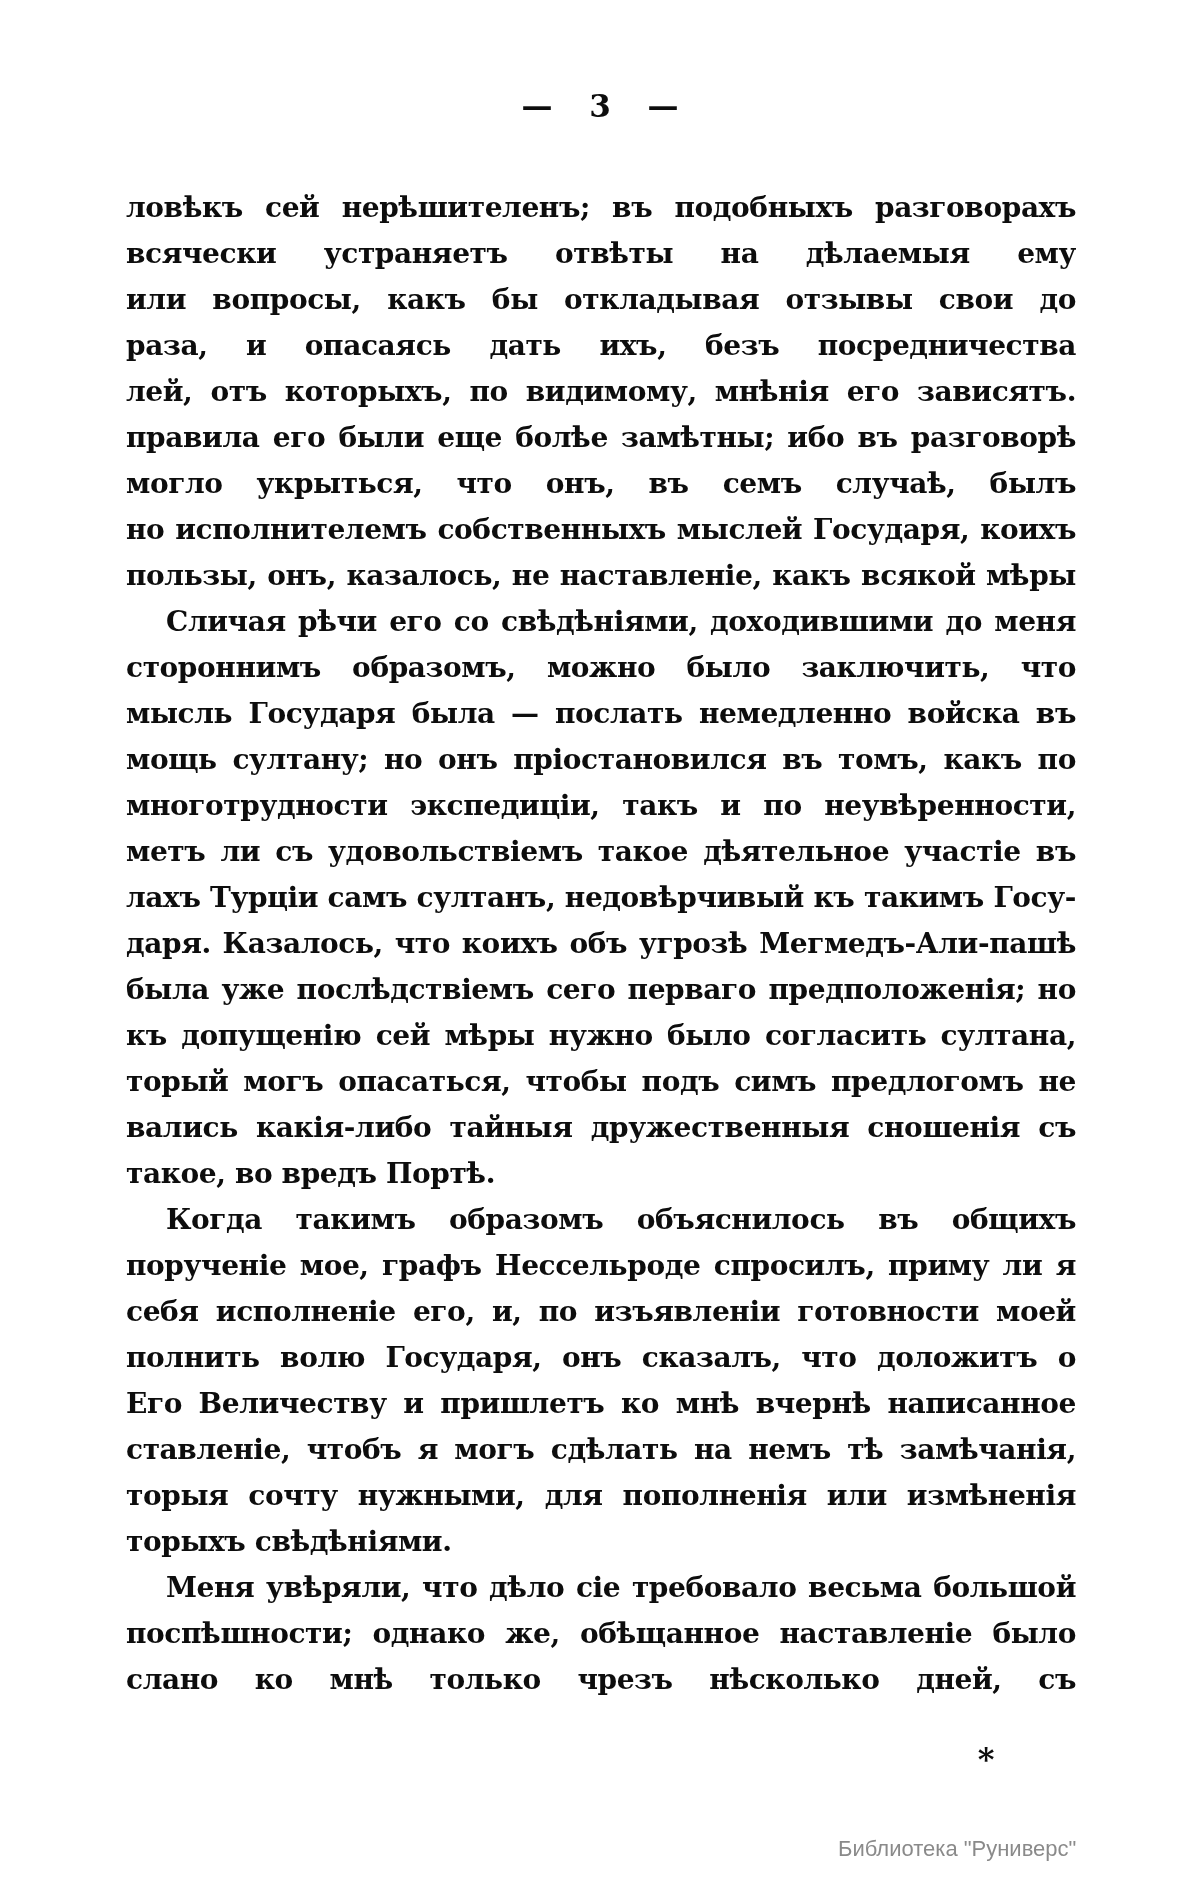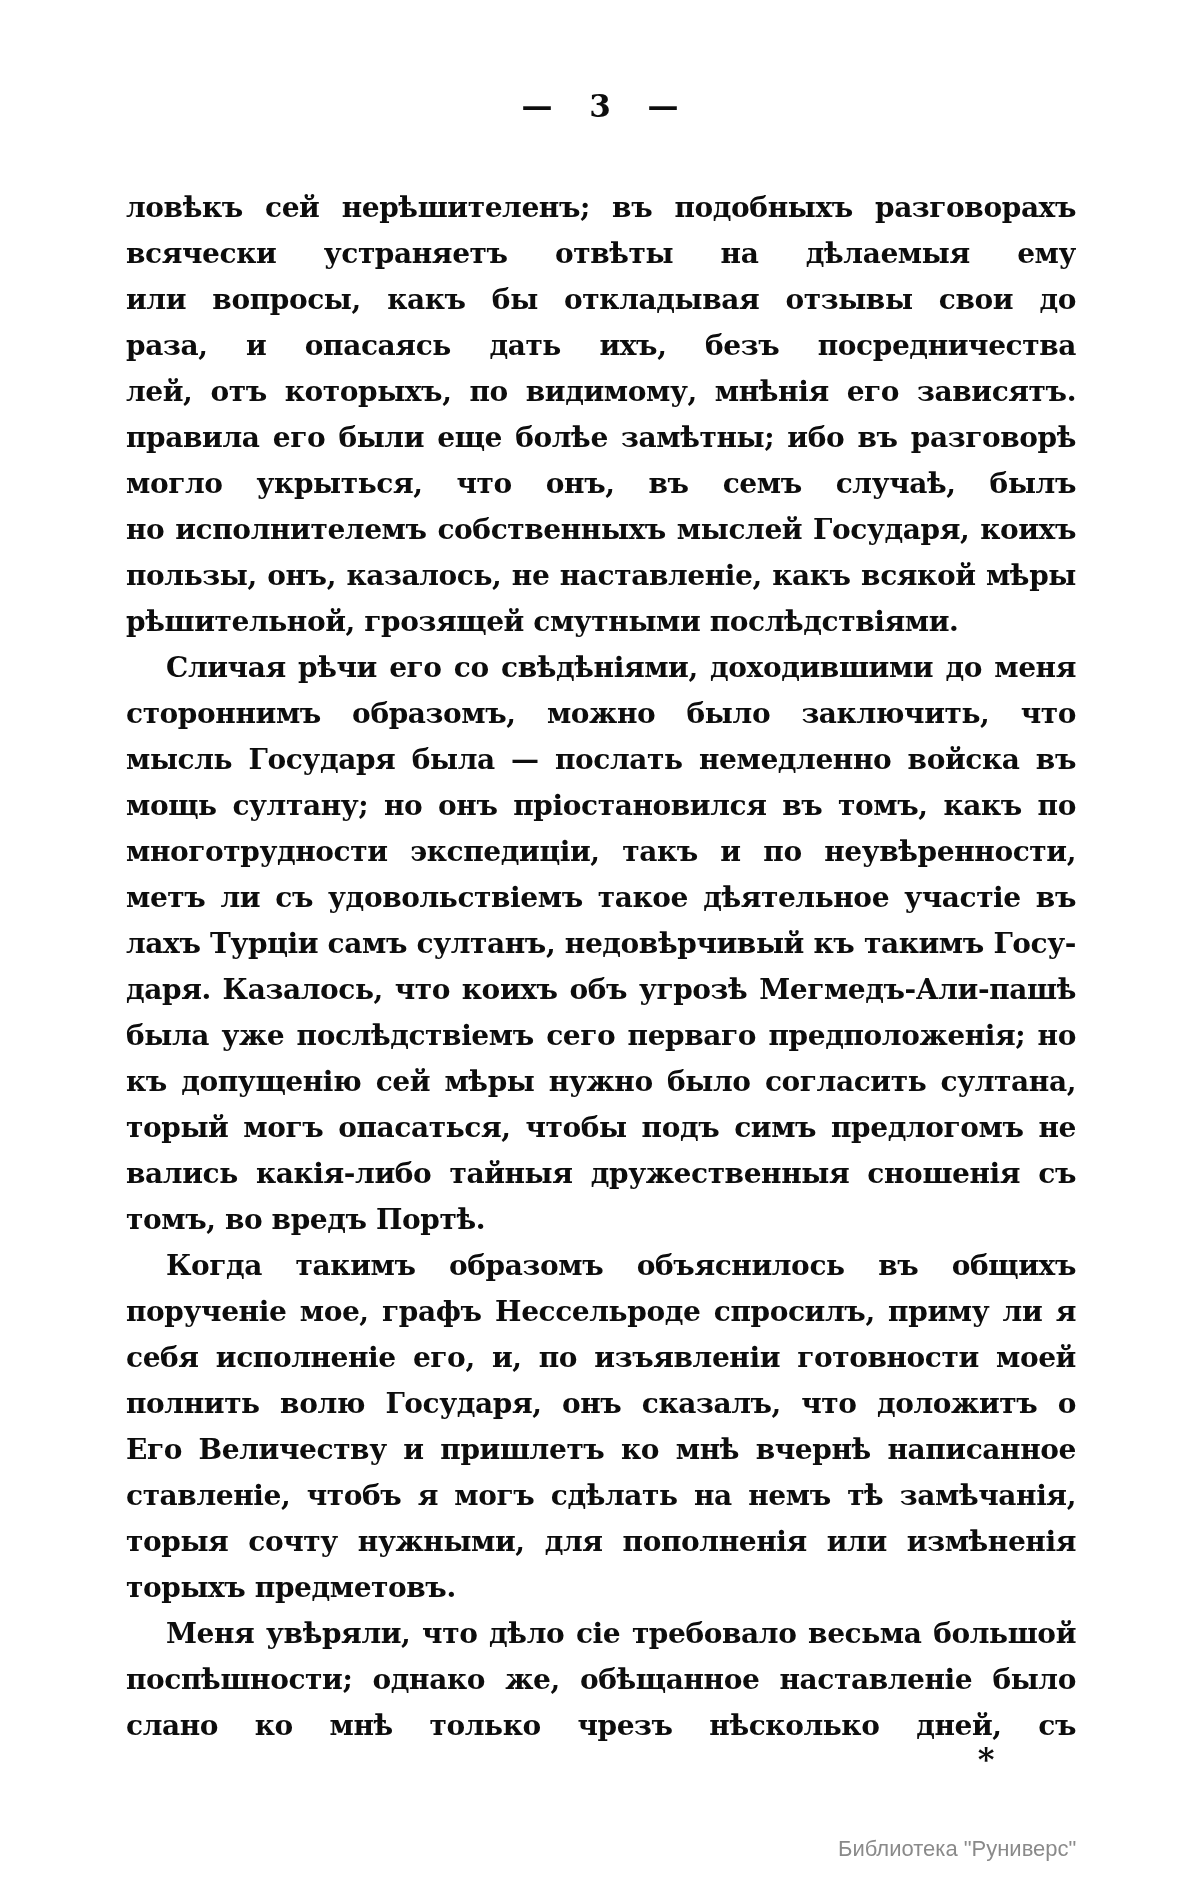--- a/index.html
+++ b/index.html
@@ -79,42 +79,41 @@
   <div class="body-text" id="body-text">
       <div class="text-line">ловѣкъ сей нерѣшителенъ; въ подобныхъ разговорахъ онъ</div>
       <div class="text-line">всячески устраняетъ отвѣты на дѣлаемыя ему возраженія</div>
       <div class="text-line">или вопросы, какъ бы откладывая отзывы свои до другаго</div>
       <div class="text-line">раза, и опасаясь дать ихъ, безъ посредничества совѣщате-</div>
       <div class="text-line">лей, отъ которыхъ, по видимому, мнѣнія его зависятъ. Здѣсь</div>
       <div class="text-line">правила его были еще болѣе замѣтны; ибо въ разговорѣ не</div>
       <div class="text-line">могло укрыться, что онъ, въ семъ случаѣ, былъ единствен-</div>
       <div class="text-line">но исполнителемъ собственныхъ мыслей Государя, коихъ</div>
       <div class="text-line">пользы, онъ, казалось, не наставленіе, какъ всякой мѣры</div>
-      <div class="text-line para-end">рѣшительной, грозящей смутными послѣдствіями.</div>
       <div class="text-line indent">Сличая рѣчи его со свѣдѣніями, доходившими до меня по-</div>
       <div class="text-line">стороннимъ образомъ, можно было заключить, что первая</div>
       <div class="text-line">мысль Государя была — послать немедленно войска въ по-</div>
       <div class="text-line">мощь султану; но онъ пріостановился въ томъ, какъ по</div>
       <div class="text-line">многотрудности экспедиціи, такъ и по неувѣренности, при-</div>
       <div class="text-line">метъ ли съ удовольствіемъ такое дѣятельное участіе въ дѣ-</div>
       <div class="text-line">лахъ Турціи самъ султанъ, недовѣрчивый къ такимъ Госу-</div>
       <div class="text-line">даря. Казалось, что коихъ объ угрозѣ Мегмедъ-Али-пашѣ</div>
       <div class="text-line">была уже послѣдствіемъ сего перваго предположенія; но и</div>
       <div class="text-line">къ допущенію сей мѣры нужно было согласить султана, ко-</div>
       <div class="text-line">торый могъ опасаться, чтобы подъ симъ предлогомъ не скры-</div>
       <div class="text-line">вались какія-либо тайныя дружественныя сношенія съ Егип-</div>
-      <div class="text-line para-end">томъ, во вредъ Портѣ.</div>
+      <div class="text-line para-end">такое, во вредъ Портѣ.</div>
       <div class="text-line indent">Когда такимъ образомъ объяснилось въ общихъ очеркахъ</div>
       <div class="text-line">порученіе мое, графъ Нессельроде спросилъ, приму ли я на</div>
       <div class="text-line">себя исполненіе его, и, по изъявленіи готовности моей ис-</div>
       <div class="text-line">полнить волю Государя, онъ сказалъ, что доложитъ о томъ</div>
       <div class="text-line">Его Величеству и пришлетъ ко мнѣ вчернѣ написанное на-</div>
       <div class="text-line">ставленіе, чтобъ я могъ сдѣлать на немъ тѣ замѣчанія, ко-</div>
       <div class="text-line">торыя сочту нужными, для пополненія или измѣненія нѣко-</div>
-      <div class="text-line para-end">торыхъ предметовъ.</div>
+      <div class="text-line para-end">торыхъ свѣдѣніями.</div>
       <div class="text-line indent">Меня увѣряли, что дѣло сіе требовало весьма большой</div>
       <div class="text-line">поспѣшности; однако же, обѣщанное наставленіе было при-</div>
       <div class="text-line">слано ко мнѣ только чрезъ нѣсколько дней, съ требованіемъ</div>
     </div>
 
   <div class="signature-mark">*</div>
 
   <div class="watermark">Библиотека "Руниверс"</div>
 </div>
 

